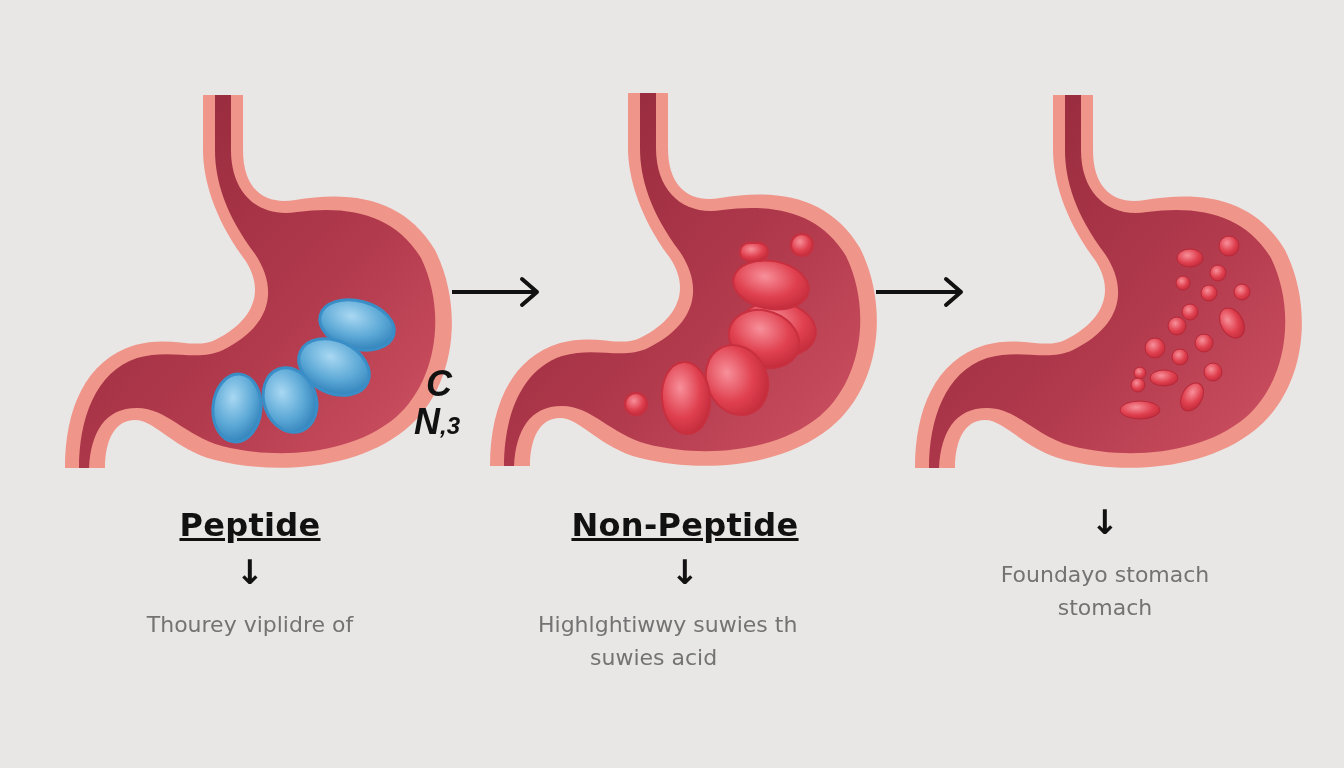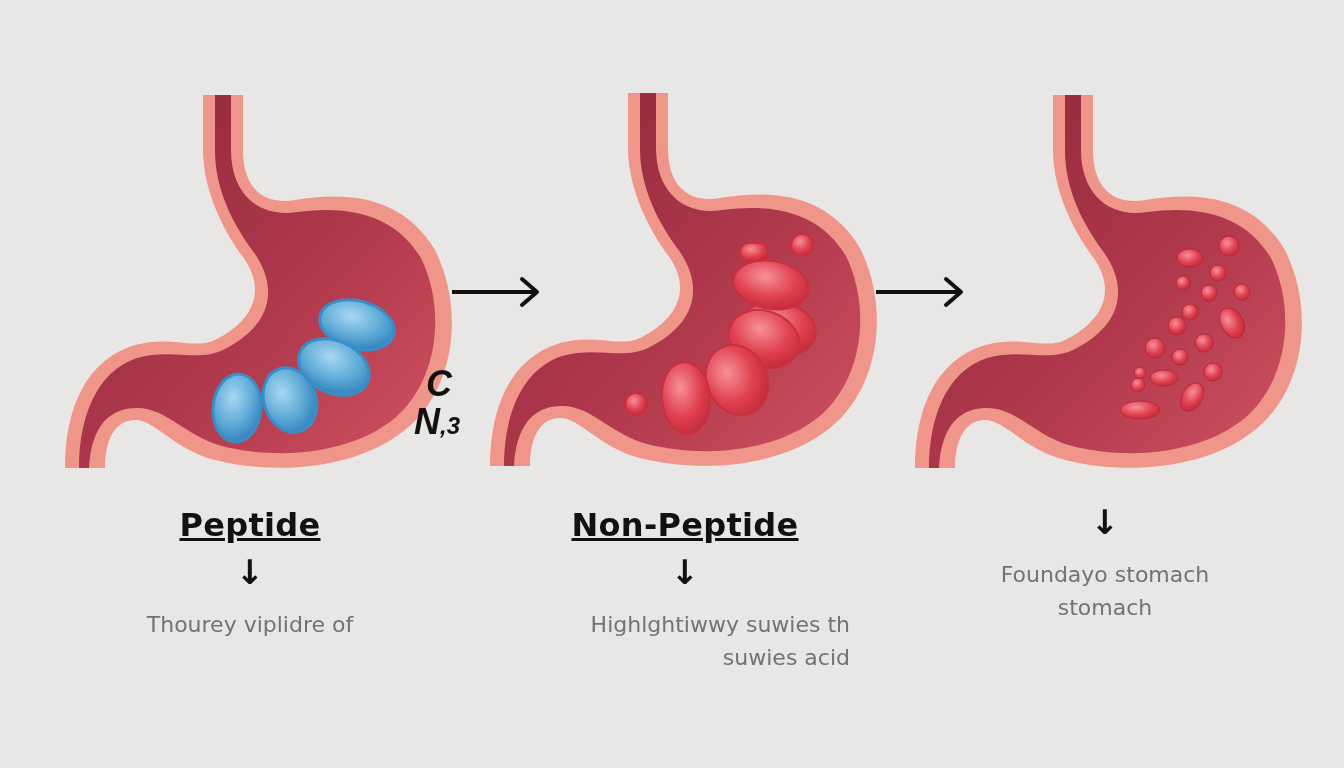--- a/index.html
+++ b/index.html
@@ -132,21 +132,21 @@
     <div class="panel-title">Peptide</div>
     <div class="panel-down">↓</div>
     <div class="panel-caption">
       <div>Thourey viplidre of</div>
     </div>
   </div>
 
   <div class="panel" style="left:520px;width:330px;">
     <div class="panel-title">Non-Peptide</div>
     <div class="panel-down">↓</div>
-    <div class="panel-caption" style="text-align:right;padding-left:18px;">
+    <div class="panel-caption" style="text-align:left;padding-left:18px;">
       <div>Highlghtiwwy suwies th</div>
       <div style="padding-left:52px">suwies acid</div>
     </div>
   </div>
 
   <div class="panel" style="left:960px;width:290px;">
     <div class="panel-down">↓</div>
     <div class="panel-caption">
       <div>Foundayo stomach</div>
       <div>stomach</div>

